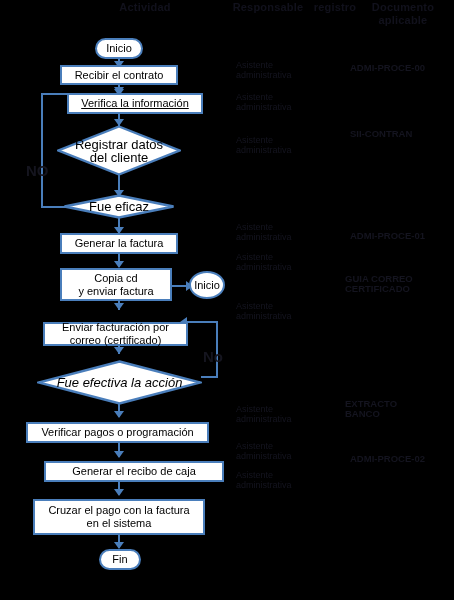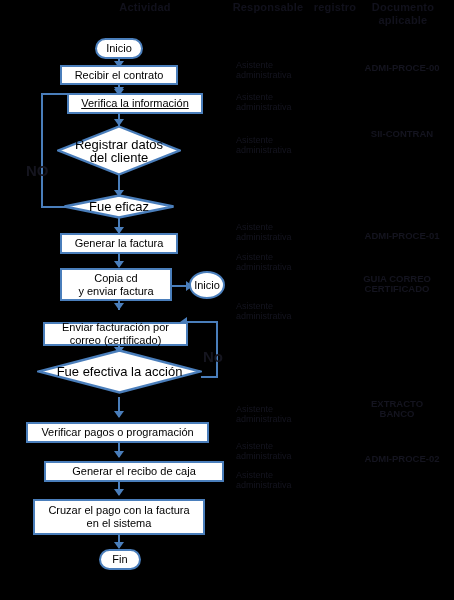--- a/index.html
+++ b/index.html
@@ -114,21 +114,21 @@
 
   
   .cell {
     position: absolute;
     font-size: 9px;
     line-height: 10px;
     color: #14141f;
     white-space: pre-line;
   }
   .cell-resp { width: 92px; text-align: left; }
-  .cell-doc  { width: 104px; text-align: center; font-weight: 700; font-size: 9.5px; }
+  .cell-doc  { width: 104px; text-align: left; font-weight: 700; font-size: 9.5px; }
 </style>
 </head>
 <body>
 
 <div class="hdr" id="hdr-actividad">Actividad</div>
 <div class="hdr" id="hdr-responsable">Responsable</div>
 <div class="hdr" id="hdr-registro">registro</div>
 <div class="hdr" id="hdr-documento">Documento
 aplicable</div>
 
@@ -221,21 +221,21 @@
 
 <div class="node connector-circle" style="left:189px; top:271px; width:36px; height:28px;">
   <span>Inicio</span>
 </div>
 
 <div class="node" style="left:43px; top:322px; width:145px; height:24px;">
   <span>Enviar facturación por
 correo (certificado)</span>
 </div>
 
-<div class="diamond" style="left:37px; top:349px; width:165px; height:45px;">
+<div class="diamond" style="left:37px; top:360px; width:165px; height:45px;font-style:italic;">
   <svg class="dshape" viewBox="0 0 165 45" preserveAspectRatio="none">
     <polygon points="82.5,1.5 163.5,22.5 82.5,43.5 1.5,22.5" fill="#ffffff" stroke="#4a7ebb" stroke-width="2.4"></polygon>
   </svg>
   <div class="dlabel">Fue efectiva la acción</div>
 </div>
 
 <div class="node" style="left:26px; top:422px; width:183px; height:21px;">
   <span>Verificar pagos o programación</span>
 </div>
 

